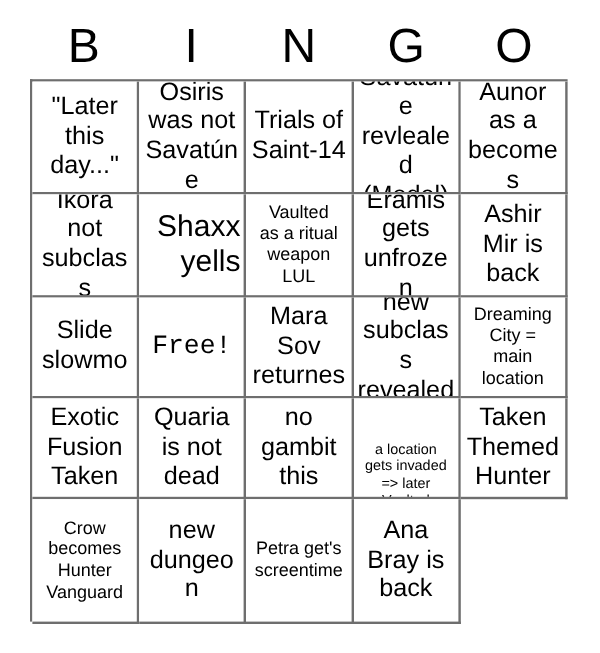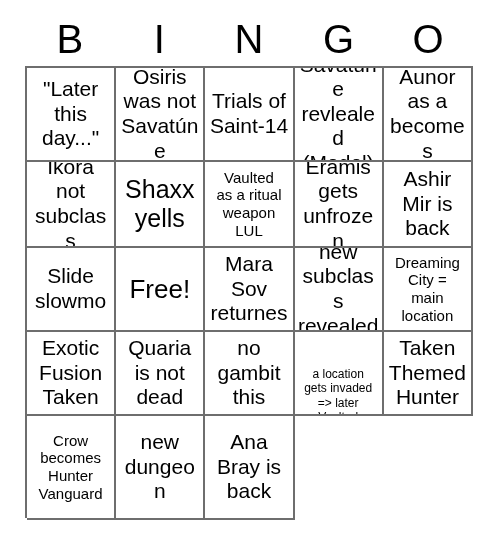--- a/index.html
+++ b/index.html
@@ -69,22 +69,22 @@
   }
   .cell-text {
     display: block;
     width: 100%;
     line-height: 1.17;
     color: #000000;
     word-wrap: break-word;
     white-space: pre-line;
   }
   
-  .fs-xxl .cell-text { font-size: 26px; }
-  .fs-xl  .cell-text { font-size: 25px; }
+  .fs-xxl .cell-text { font-size: 22px; font-family: Liberation Mono, monospace; }
+  .fs-xl  .cell-text { font-size: 25px; text-align: right; }
   .fs-lg  .cell-text { font-size: 21px; }
   .fs-md  .cell-text { font-size: 21px; }
   .fs-sm  .cell-text { font-size: 15px; }
   .fs-xs  .cell-text { font-size: 12px; margin-top: 45px; }
 </style>
 </head>
 <body>
 
 <div class="bingo-page">
 
@@ -203,20 +203,24 @@
     <div class="bingo-cell fs-sm">
         <span class="cell-text">Crow
 becomes
 Hunter
 Vanguard</span>
       </div>
     <div class="bingo-cell fs-lg">
         <span class="cell-text">new
 dungeon</span>
       </div>
+    <div class="bingo-cell fs-sm">
+        <span class="cell-text">Petra get's
+screentime</span>
+      </div>
     <div class="bingo-cell fs-lg">
         <span class="cell-text">Ana
 Bray is
 back</span>
       </div>
 
   </div>
 </div>
 
 </body></html>

